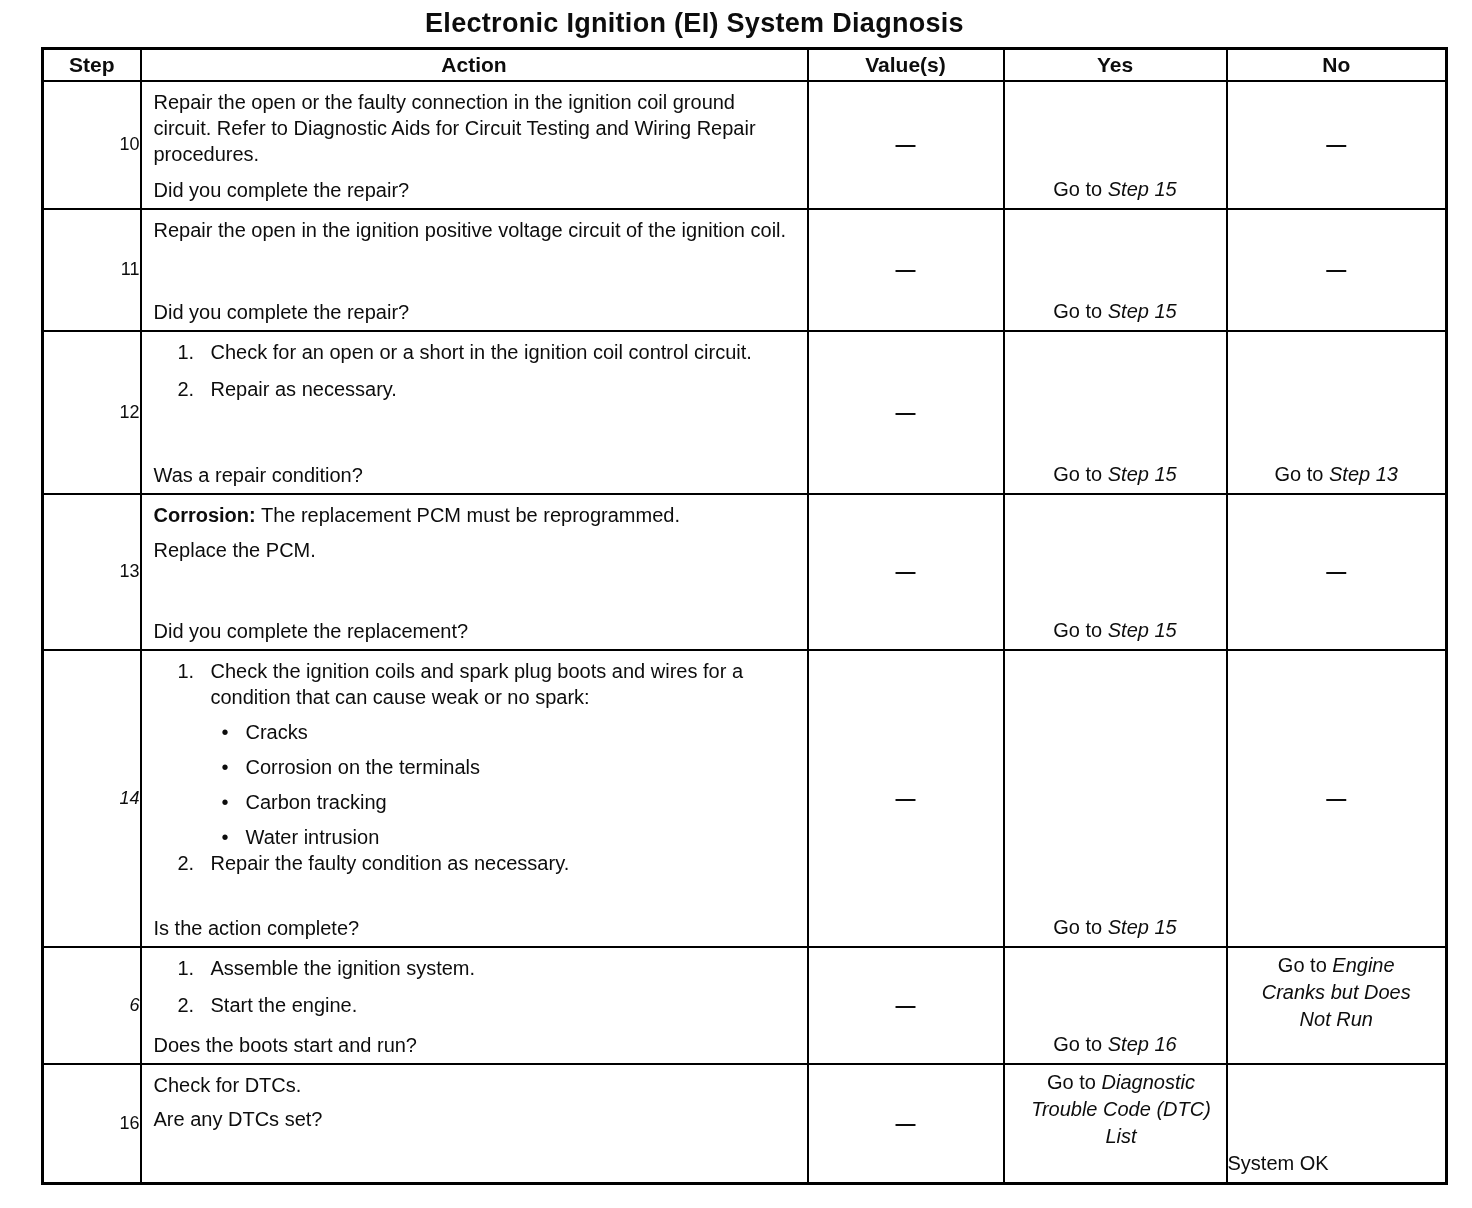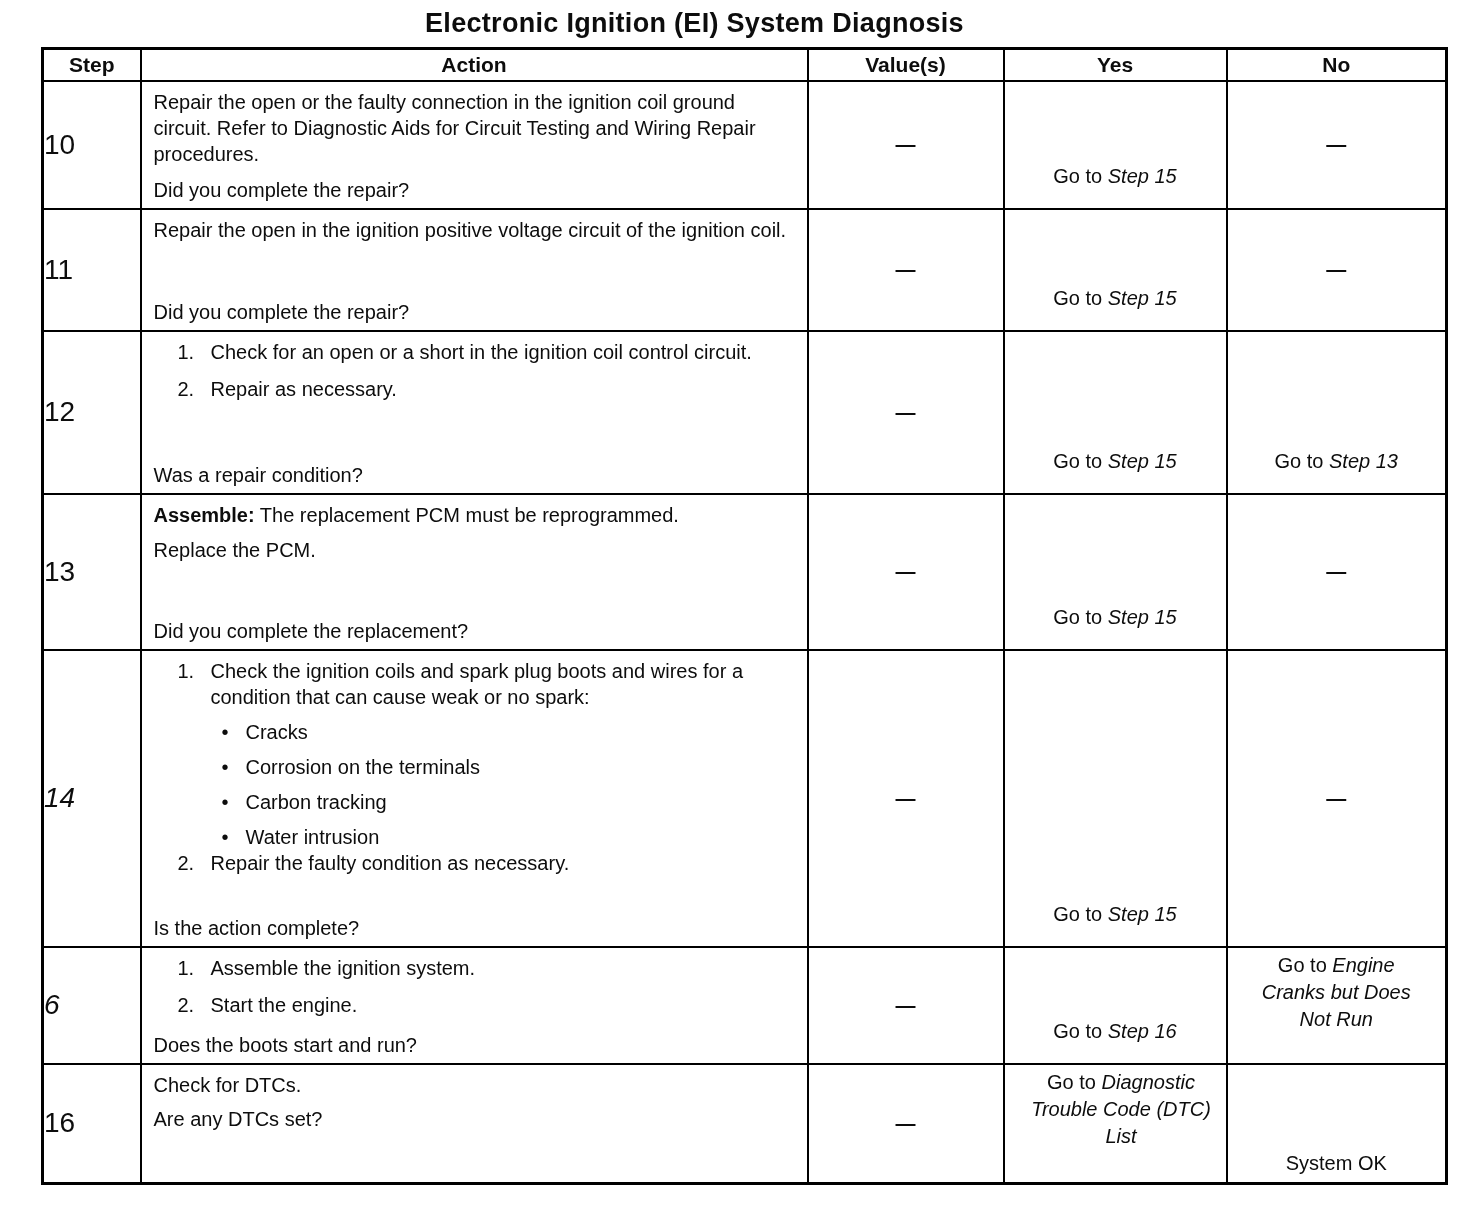--- a/index.html
+++ b/index.html
@@ -14,21 +14,21 @@
     font-size: 27px; font-weight: 700; text-align: center;
     margin: 2px 90px 8px 0; letter-spacing: .3px;
   }
   table.diag {
     border-collapse: collapse; width: 1404px; table-layout: fixed;
     border: 3px solid #000;
   }
   .diag th, .diag td { border: 2px solid #000; }
   .diag th { font-size: 21px; font-weight: 700; text-align: center; vertical-align: middle; }
 
-  td.step-cell { text-align: left; vertical-align: middle; font-size: 28px; }
+  td.step-cell { text-align: right; vertical-align: middle; font-size: 18px; }
   td.action-cell {
     vertical-align: top; position: relative;
     padding: 7px 10px 36px 12px; font-size: 20px; line-height: 26px;
   }
   .action-cell .body { max-width: 645px; }
   .action-cell .body2 { margin-top: 9px; }
   .gap-top { margin-top: 8px; }
   .question { position: absolute; left: 12px; bottom: 5px; font-size: 20px; }
 
   .num-item { display: flex; padding-left: 24px; }
@@ -36,22 +36,22 @@
   .num-item .num { flex: none; width: 33px; }
   .num-item .txt { flex: 1; max-width: 560px; }
   .bullet { display: flex; padding-left: 68px; margin-top: 9px; }
   .bullet .dot { flex: none; width: 24px; }
 
   td.values-cell, td.no-cell { text-align: center; vertical-align: middle; font-size: 20px; }
   td.yes-cell { position: relative; vertical-align: top; text-align: center; font-size: 20px; line-height: 27px; }
   td.yes-cell.top-flow { padding-top: 4px; padding-left: 12px; }
   td.no-cell.rel { position: relative; }
   td.no-cell.top-align { vertical-align: top; padding: 4px 18px 16px; line-height: 27px; }
-  .go-bottom { position: absolute; bottom: 18px; left: 2px; right: 2px; text-align: center; line-height: 27px; }
-  .bottom-center { position: absolute; bottom: 7px; left: 0; right: 0; text-align: center; }
+  .go-bottom { position: absolute; bottom: 5px; left: 2px; right: 2px; text-align: center; line-height: 27px; }
+  .bottom-center { position: absolute; bottom: 7px; left: 0; right: 0; text-align: left; }
   .ital { font-style: italic; }
   .dash { font-weight: 700; }
   .step-italic { font-style: italic; }
   b.imp { font-weight: 700; }
 </style>
 </head>
 <body>
 
 <div class="page">
   <div class="doc-title">Electronic Ignition (EI) System Diagnosis</div>
@@ -119,21 +119,21 @@
       </td>
       <td class="no-cell rel">
         <div class="go-bottom"><span>Go to </span><span class="ital">Step 13</span></div>
       </td>
     </tr>
 
     <tr style="height:156px">
       <td class="step-cell">13</td>
       <td class="action-cell">
         <div class="body">
-          <b class="imp">Assemble:</b><span> The replacement PCM must be reprogrammed.</span>
+          <b class="imp">Corrosion:</b><span> The replacement PCM must be reprogrammed.</span>
         </div>
         <div class="body body2">Replace the PCM.</div>
         <div class="question">Did you complete the replacement?</div>
       </td>
       <td class="values-cell"><span class="dash">—</span></td>
       <td class="yes-cell">
         <div class="go-bottom"><span>Go to </span><span class="ital">Step 15</span></div>
       </td>
       <td class="no-cell"><span class="dash">—</span></td>
     </tr>

